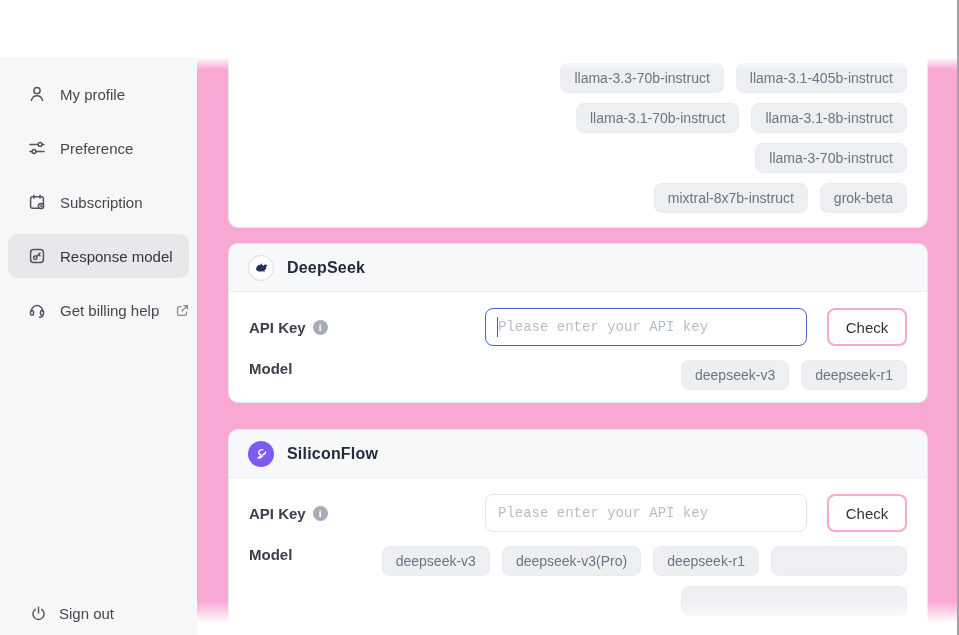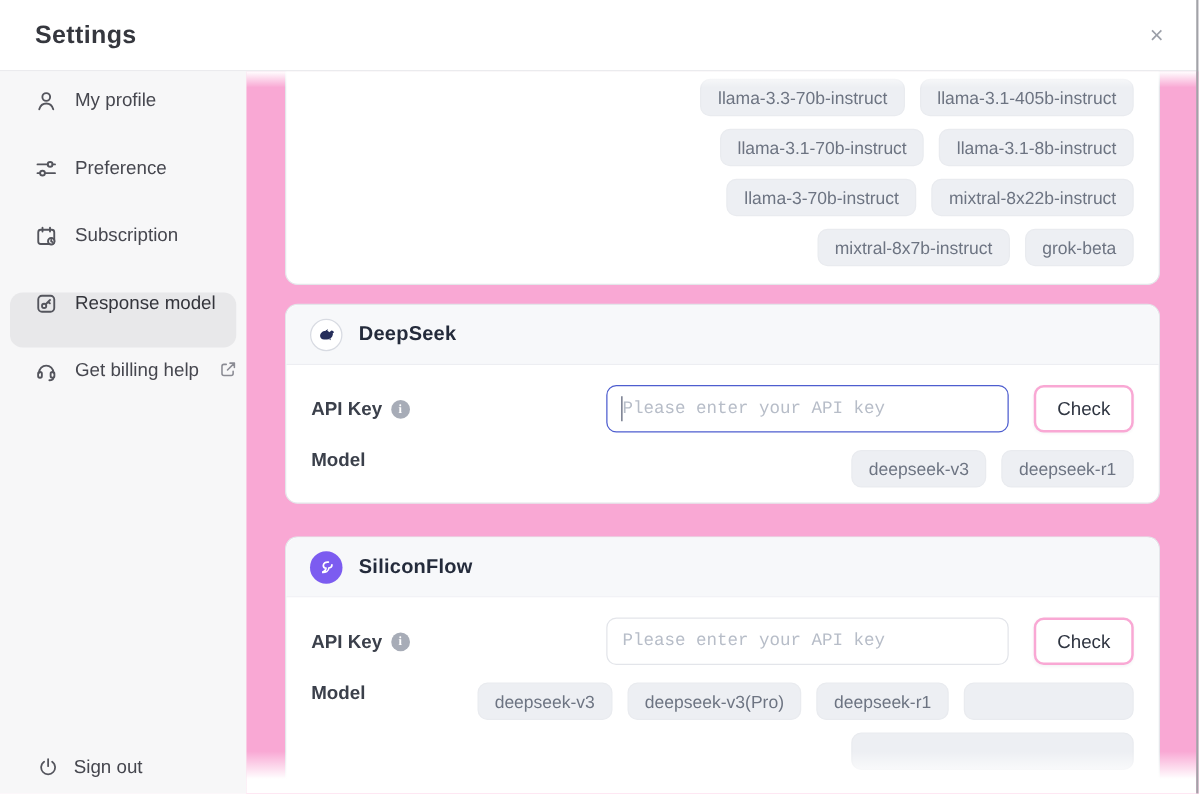--- a/index.html
+++ b/index.html
@@ -10,21 +10,21 @@
   
   .hdr { position: absolute; top: 0; left: 0; right: 0; height: 57px; background: #fff;
          border-bottom: 1px solid #ebebee; display: flex; align-items: center;
          justify-content: space-between; padding: 0 28px; z-index: 20; }
   .hdr-title { font-size: 20px; font-weight: 700; color: #35373e; letter-spacing: .3px; }
   .hdr-close { font-size: 19px; color: #9b9fa8; cursor: pointer; line-height: 1; font-weight: 400; }
 
   
   .sidebar { position: absolute; top: 57px; left: 0; bottom: 0; width: 197px;
              background: #f7f7f8; padding: 15px 8px; z-index: 10; }
-  .nav-item { height: 44px; margin-bottom: 10px; display: flex; 
+  .nav-item { height: 44px; margin-bottom: 10px; display: flex; align-items: center;
               gap: 14px; padding: 0 20px; border-radius: 10px; color: #46474f;
               font-size: 15px; font-weight: 500; cursor: pointer; white-space: nowrap; }
   .nav-item.selected { background: #e8e8ea; color: #33343b; }
   .nav-item svg { flex: 0 0 auto; }
   .icon-stroke { stroke: #54555d; fill: none; stroke-width: 1.5; stroke-linecap: round; stroke-linejoin: round; }
   .ext-icon { margin-left: 2px; }
   .signout { position: absolute; left: 30px; bottom: 13px; display: flex; align-items: center;
              gap: 12px; color: #45464e; font-size: 15px; font-weight: 500; cursor: pointer; }
 
   
@@ -80,24 +80,20 @@
               background: linear-gradient(#ffffff, rgba(255,255,255,0)); pointer-events: none; }
   .fade-bottom { position: absolute; bottom: 0; left: 197px; right: 2px; height: 34px; z-index: 6;
               background: linear-gradient(rgba(255,255,255,0), #ffffff 65%); pointer-events: none; }
   .scroll-edge { position: absolute; top: 0; right: 0; width: 2px; height: 635px; background: #a2a3a8; z-index: 30; }
 </style>
 </head>
 <body>
 
 <div class="window">
 
-  <div class="hdr">
-    <div class="hdr-title">Settings</div>
-    <div class="hdr-close">×</div>
-  </div>
 
   <div class="sidebar">
     <div class="nav-item">
       <svg width="18" height="18" viewBox="0 0 18 18" class="icon-stroke">
         <circle cx="9" cy="5.6" r="3.1"></circle>
           <path d="M3.4 15.4c.9-3 3-4.6 5.6-4.6s4.7 1.6 5.6 4.6"></path>
       </svg>
       <span>My profile</span>
     </div>
     <div class="nav-item">
@@ -156,21 +152,20 @@
           <div class="chip-row">
             <span class="chip">llama-3.3-70b-instruct</span>
             <span class="chip">llama-3.1-405b-instruct</span>
           </div>
           <div class="chip-row">
             <span class="chip">llama-3.1-70b-instruct</span>
             <span class="chip">llama-3.1-8b-instruct</span>
           </div>
           <div class="chip-row">
             <span class="chip">llama-3-70b-instruct</span>
-            <span class="chip">mixtral-8x22b-instruct</span>
           </div>
           <div class="chip-row">
             <span class="chip">mixtral-8x7b-instruct</span>
             <span class="chip">grok-beta</span>
           </div>
         </div>
       </div>
 
       <div class="card">
         <div class="card-hd">

